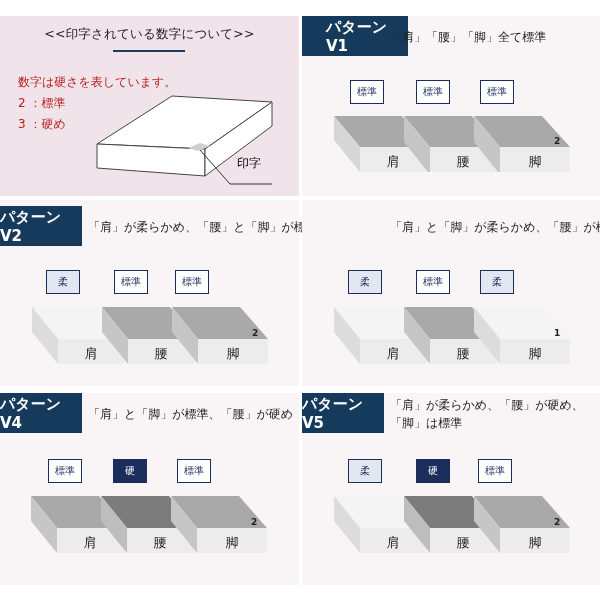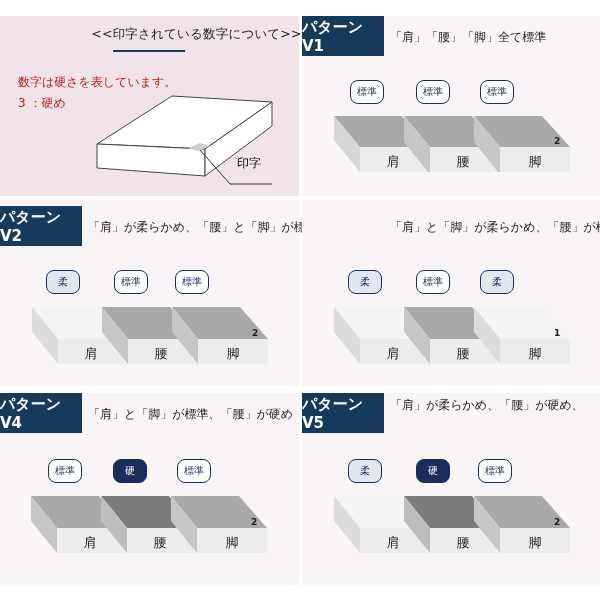--- a/index.html
+++ b/index.html
@@ -1,61 +1,62 @@
 <!DOCTYPE html>
 <html><head>
 <meta charset="utf-8">
 <style>
   html, body { margin: 0; padding: 0; }
   body { width: 600px; height: 600px; background: #ffffff; position: relative; overflow: hidden;
          font-family: "DejaVu Sans", sans-serif; }
   .panel { position: absolute; background: #f9f5f6; }
   .panel.intro { background: #f0e4ea; }
-  .intro-title { position: absolute; left: 0; width: 100%; top: 10px; text-align: center; font-size: 12.5px; color: #222; letter-spacing: 0.2px; padding-left: 47px; }
+  .intro-title { position: absolute; left: 0; width: 100%; top: 10px; text-align: center; font-size: 12.5px; color: #222; letter-spacing: 0.2px; }
   .intro-underline { position: absolute; left: 113px; width: 72px; top: 34px; height: 2px; background: #1b3a5c; }
   .intro-lines { position: absolute; left: 18px; top: 56px; font-size: 12px; color: #b91c1c; line-height: 21px; }
   .print-label { position: absolute; left: 237px; top: 139px; font-size: 12px; color: #000000; }
   .tag { position: absolute; left: 0; top: 0; height: 40px; background: #153a5b; color: #fff;
          font-size: 15px; font-weight: bold; display: flex; align-items: center; justify-content: center; }
   .desc { position: absolute; font-size: 12px; color: #222; line-height: 18px; white-space: nowrap; }
-  .pill { position: absolute; width: 34px; height: 24px; border: 1.5px solid #1b2d5a; border-radius: 8px;
+  .pill { position: absolute; width: 34px; height: 24px; border: 1.5px solid #1b2d5a; border-radius: 0;
           box-sizing: border-box; display: flex; align-items: center; justify-content: center;
           font-size: 10px; color: #1b2d5a; background: #ffffff; }
   .pill.soft { background: #e3e7f1; }
   .pill.hard { background: #1b2d5a; color: #fff; }
   svg.blocks { position: absolute; left: 0; top: 0; overflow: visible; }
   .blk-label { font-size: 13px; fill: #222; font-family: "DejaVu Sans", sans-serif; }
 </style>
 </head>
 <body>
 
 <div class="panel intro" style="left:0;top:16px;width:299px;height:180px;">
   <div class="intro-title">&lt;&lt;印字されている数字について&gt;&gt;</div>
   <div class="intro-underline"></div>
   <div class="intro-lines">
     <div>数字は硬さを表しています。</div>
+    <div>2 ：標準</div>
     <div>3 ：硬め</div>
   </div>
   <svg class="blocks" width="299" height="180" viewBox="0 0 299 180">
 
     <polygon points="97,128 172,80 272,86 205,133" fill="#ffffff" stroke="#444" stroke-width="1"></polygon>
 
     <polygon points="97,128 205,133 205,160 97,152" fill="#ffffff" stroke="#444" stroke-width="1"></polygon>
 
     <polygon points="205,133 272,86 272,110 205,160" fill="#ffffff" stroke="#444" stroke-width="1"></polygon>
 
     <polygon points="188,132 200,127 210,130 198,135" fill="#cfcfcf"></polygon>
 
     <polyline points="200,134 230,168 272,168" fill="none" stroke="#333" stroke-width="1"></polyline>
   </svg>
   <div class="print-label">印字</div>
 </div>
 
 <div class="panel" style="left:302px;top:16px;width:298px;height:180px;">
-  <div class="tag" style="width:82px;">パターンV1</div>
+  <div class="tag" style="width:82px;padding-left:24px;">パターンV1</div>
   <div class="desc" style="left:88px;top:12px;">「肩」「腰」「脚」全て標準</div>
   <div class="pill" style="left:48px;top:64px;">標準</div>
   <div class="pill" style="left:114px;top:64px;">標準</div>
   <div class="pill" style="left:178px;top:64px;">標準</div>
   <svg class="blocks" width="298" height="180" viewBox="0 0 298 180">
     <g>
       <polygon points="32,100 100,100 125,131 58,131" fill="#a9a9a9"></polygon>
       <polygon points="32,100 58,131 58,156 32,124" fill="#d6d6d6"></polygon>
       <rect x="58" y="131" width="67" height="25" fill="#ececec"></rect>
       <text x="110" y="128" font-size="9" font-weight="bold" fill="#222">2</text>
@@ -167,20 +168,21 @@
       <text x="251" y="132" font-size="9" font-weight="bold" fill="#222">2</text>
       <text class="blk-label" x="232" y="154" text-anchor="middle">脚</text>
     </g>
   </svg>
 </div>
 
 <div class="panel" style="left:302px;top:393px;width:298px;height:192px;">
   <div class="tag" style="width:82px;">パターンV5</div>
   <div class="desc" style="left:88px;top:3px;">
     <div>「肩」が柔らかめ、「腰」が硬め、</div>
+    <div>「脚」は標準</div>
   </div>
   <div class="pill soft" style="left:46px;top:66px;">柔</div>
   <div class="pill hard" style="left:114px;top:66px;">硬</div>
   <div class="pill" style="left:176px;top:66px;">標準</div>
   <svg class="blocks" width="298" height="192" viewBox="0 0 298 192">
     <g>
       <polygon points="32,103 100,103 125,135 58,135" fill="#f4f4f4"></polygon>
       <polygon points="32,103 58,135 58,160 32,128" fill="#dcdcdc"></polygon>
       <rect x="58" y="135" width="67" height="25" fill="#ececec"></rect>
       <text x="112" y="132" font-size="9" font-weight="bold" fill="#222">1</text>

